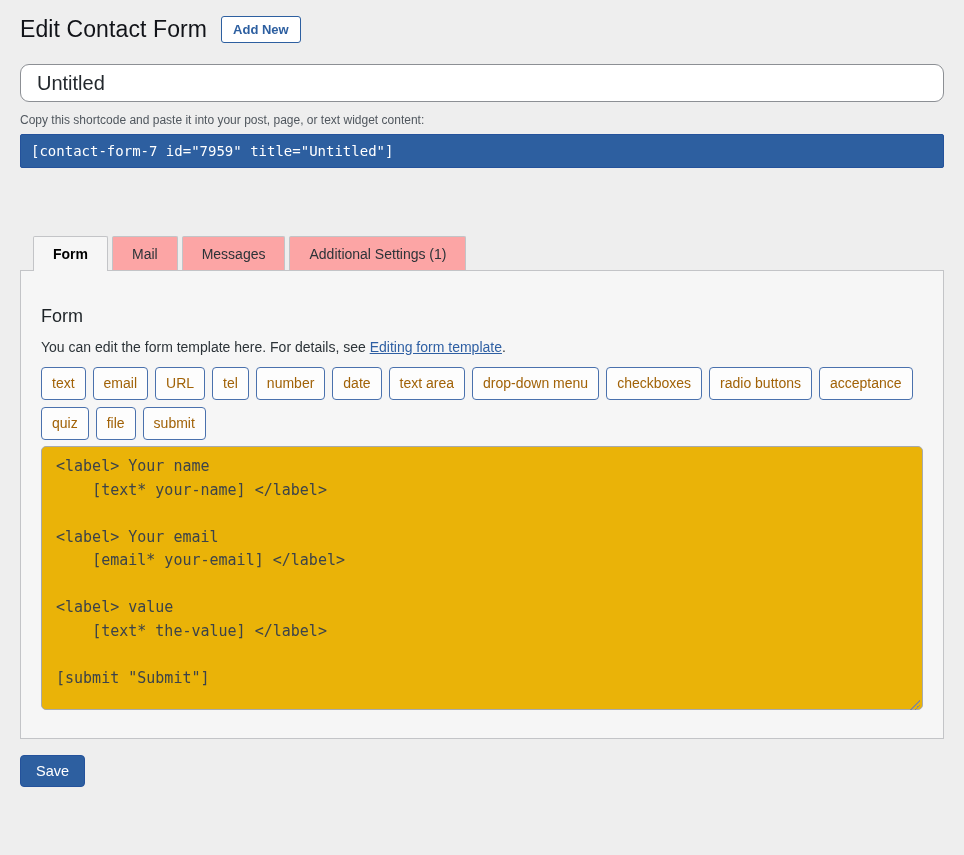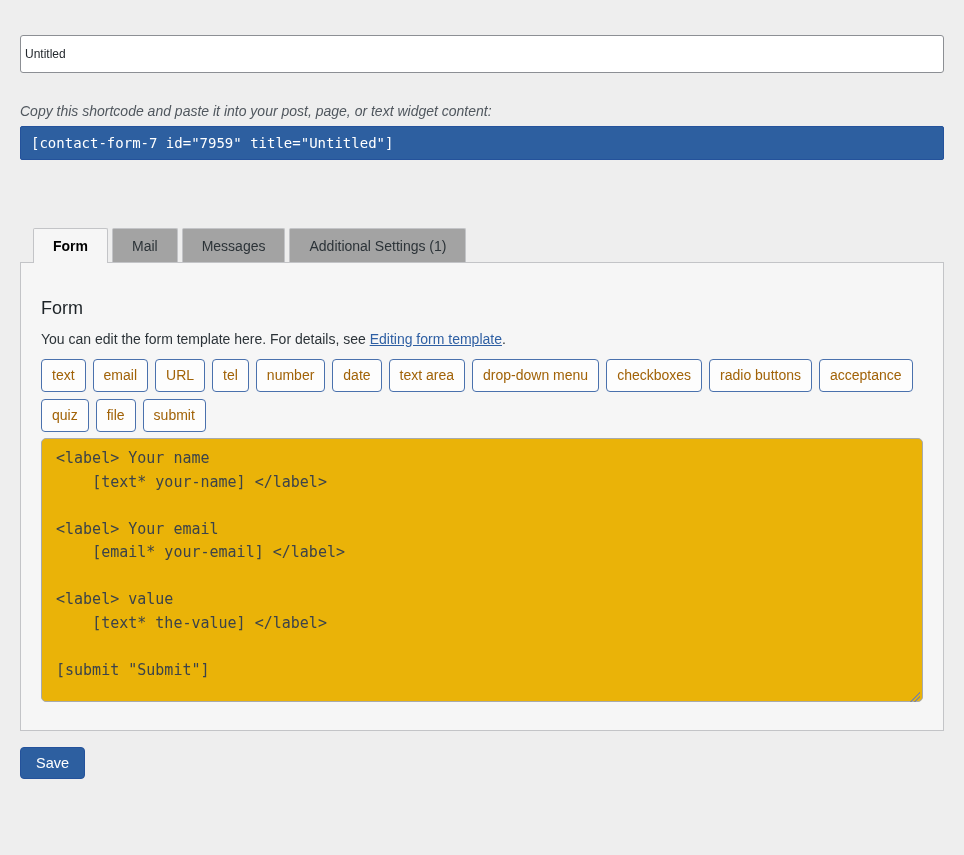--- a/index.html
+++ b/index.html
@@ -27,51 +27,51 @@
     cursor: pointer;
     font-family: "Liberation Sans", sans-serif;
   }
 
   
   .title-input {
     margin-top: 21px;
     width: 100%;
     height: 38px;
     border: 1px solid #8c8f94;
-    border-radius: 3px;
+    border-radius: 9px;
     background: #ffffff;
-    font-size: 12px;
+    font-size: 20px;
     color: #23282d;
-    padding: 3px 4px;
-    font-family: "Liberation Sans", sans-serif;
-  }
-
-  
-  .shortcode-desc { margin-top: 30px; font-size: 14px; color: #50575e; font-style: italic; }
+    padding: 3px 16px;
+    font-family: "Liberation Sans", sans-serif;
+  }
+
+  
+  .shortcode-desc { margin-top: 11px; font-size: 12px; color: #50575e; }
   .shortcode-box {
     margin-top: 7px;
     width: 100%;
     height: 34px;
     background: #2d5fa0;
     border: 1px solid #24529b;
     border-radius: 2px;
     color: #ffffff;
     font-family: "DejaVu Sans Mono", monospace;
     font-size: 14px;
     line-height: 32px;
     padding: 0 10px;
     white-space: nowrap;
     overflow: hidden;
   }
 
   
   .editor { margin-top: 68px; }
   .tab-bar { display: flex; align-items: flex-end; padding-left: 13px; position: relative; z-index: 2; }
   .tab {
-    background: #a3a3a3;
+    background: #fca5a5;
     border: 1px solid #c3c4c7;
     border-bottom: none;
     color: #2c3338;
     font-size: 14px;
     padding: 9px 19px 8px 19px;
     margin-right: 4px;
     cursor: pointer;
     border-top-left-radius: 2px;
     border-top-right-radius: 2px;
     white-space: nowrap;
@@ -149,20 +149,24 @@
     border-radius: 4px;
     cursor: pointer;
     font-family: "Liberation Sans", sans-serif;
   }
 </style>
 </head>
 <body>
 
 <div class="wrap">
 
+  <div class="page-header">
+    <h1 class="page-title">Edit Contact Form</h1>
+    <button class="add-new-btn">Add New</button>
+  </div>
 
   <input class="title-input" type="text" value="Untitled" style="">
 
   <p class="shortcode-desc">Copy this shortcode and paste it into your post, page, or text widget content:</p>
 
   <div class="shortcode-box">[contact-form-7 id="7959" title="Untitled"]</div>
 
   <div class="editor">
     <div class="tab-bar">
       <div class="tab active">Form</div>

